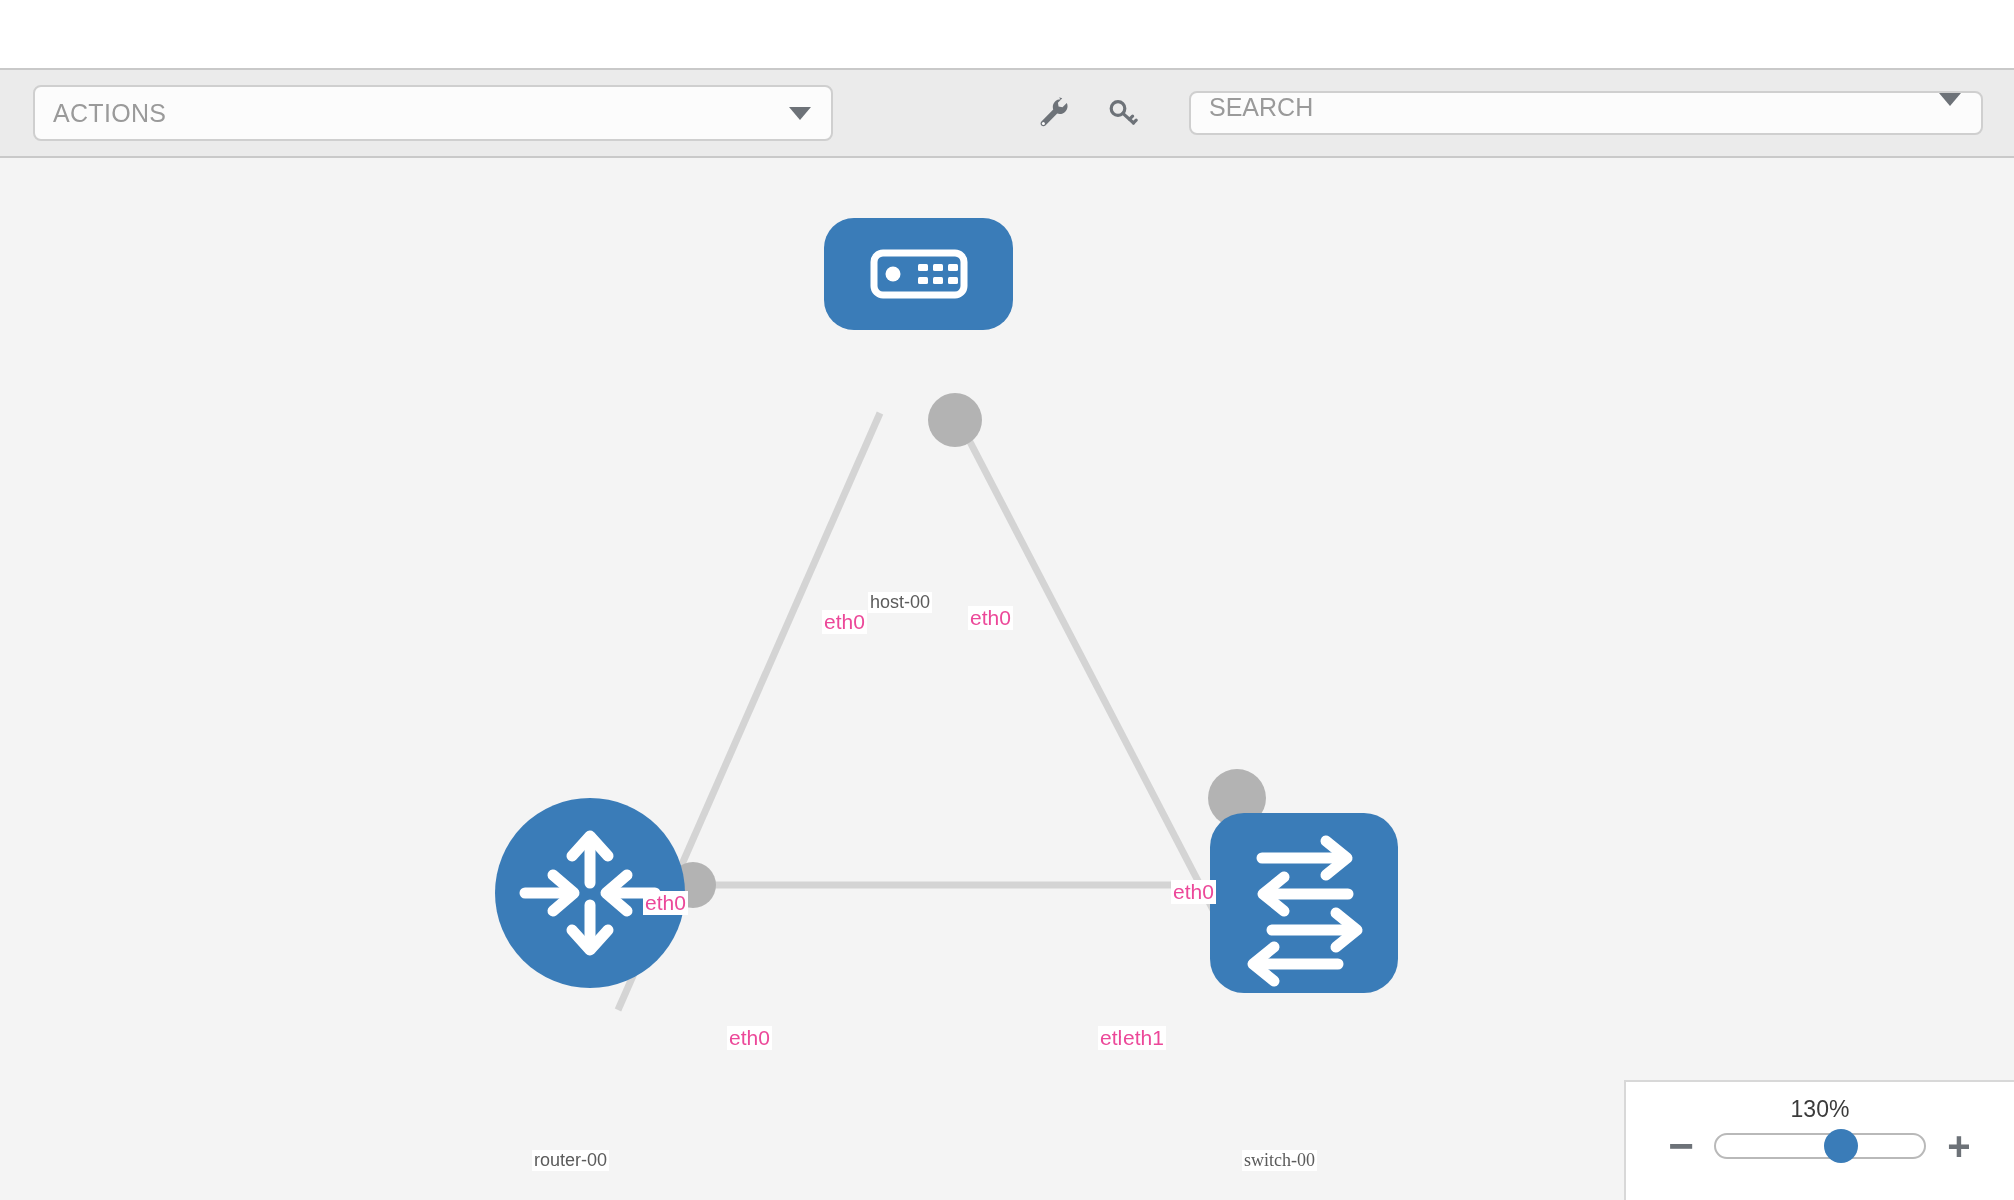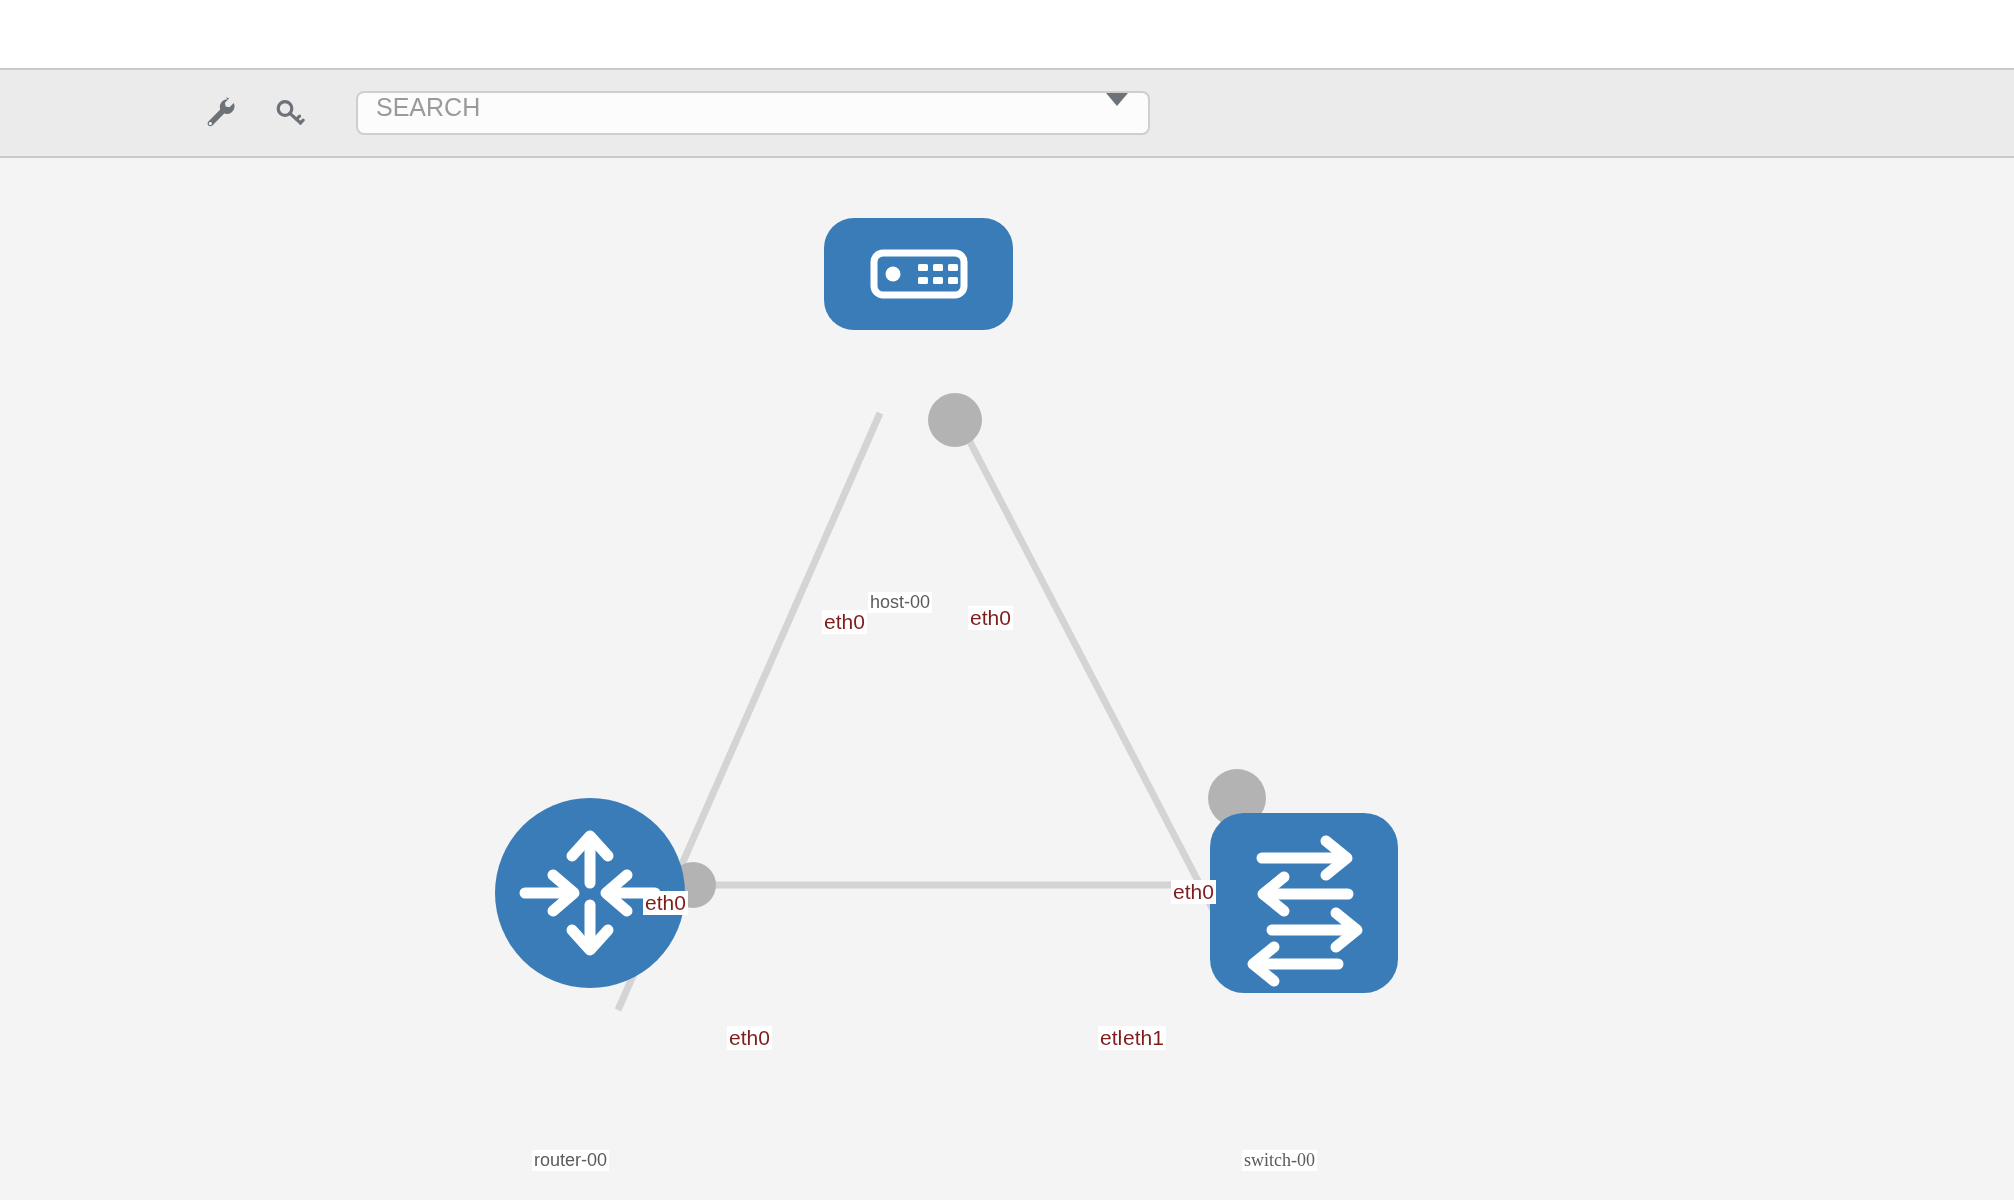--- a/index.html
+++ b/index.html
@@ -152,21 +152,21 @@
     font-size: 18px;
     color: #5b5b5b;
     background: #ffffff;
     white-space: nowrap;
     padding: 0 2px;
     line-height: 1.15;
   }
   .iface-label {
     position: absolute;
     font-size: 21px;
-    color: #7f1d1d;
+    color: #ec4899;
     background: #ffffff;
     white-space: nowrap;
     padding: 0 2px;
     line-height: 1.15;
     text-align: right;
   }
 
   
   .zoom-panel {
     position: absolute;
@@ -229,20 +229,24 @@
   }
 </style>
 </head>
 <body>
 
 <div class="app">
 
 
   <div class="toolbar">
 
+    <div class="actions-select">
+      <span class="sel-label">ACTIONS</span>
+      <span class="caret"></span>
+    </div>
 
     <div class="tool-icons">
       <div class="tool-icon">
         <svg width="34" height="34" viewBox="0 0 34 34" aria-hidden="true">
           <path d="M24.6 3.2 c-4.3 0-7.8 3.5-7.8 7.8 0 .9 .15 1.75 .43 2.55 L5.4 25.4 c-1.1 1.1-1.1 2.9 0 4 1.1 1.1 2.9 1.1 4 0 L21.2 17.6 c.8 .3 1.65 .45 2.55 .45 4.3 0 7.8-3.5 7.8-7.8 0-1.2-.27-2.33-.76-3.34 l-4.3 4.3 -3.93-.62 -.62-3.93 4.3-4.3 c-1.0-.49-2.13-.76-3.34-.76 z" fill="#6d7278"></path>
           <circle cx="7.4" cy="27.4" r="1.5" fill="#ffffff"></circle>
         </svg>
       </div>
       <div class="tool-icon">
         <svg width="34" height="34" viewBox="0 0 34 34" aria-hidden="true">
@@ -350,15 +354,25 @@
     <div class="iface-label" style="left:727px; top:868px;">eth0</div>
 
     <div class="iface-label" style="left:1098px; top:868px;">eth0</div>
 
     <div class="iface-label" style="left:1121px; top:868px;">eth1</div>
 
     <div class="node-label" style="left:532px; top:992px;">router-00</div>
 
     <div class="node-label" style="left:1242px; top:992px;font-family:Liberation Serif, serif;">switch-00</div>
 
+    <div class="zoom-panel">
+      <div class="zoom-value">130%</div>
+      <div class="zoom-row">
+        <div class="zoom-minus">−</div>
+        <div class="slider-track">
+          <div class="slider-thumb" style="left: 60%;"></div>
+        </div>
+        <div class="zoom-plus">+</div>
+      </div>
+    </div>
 
   </div>
 </div>
 
 </body></html>

